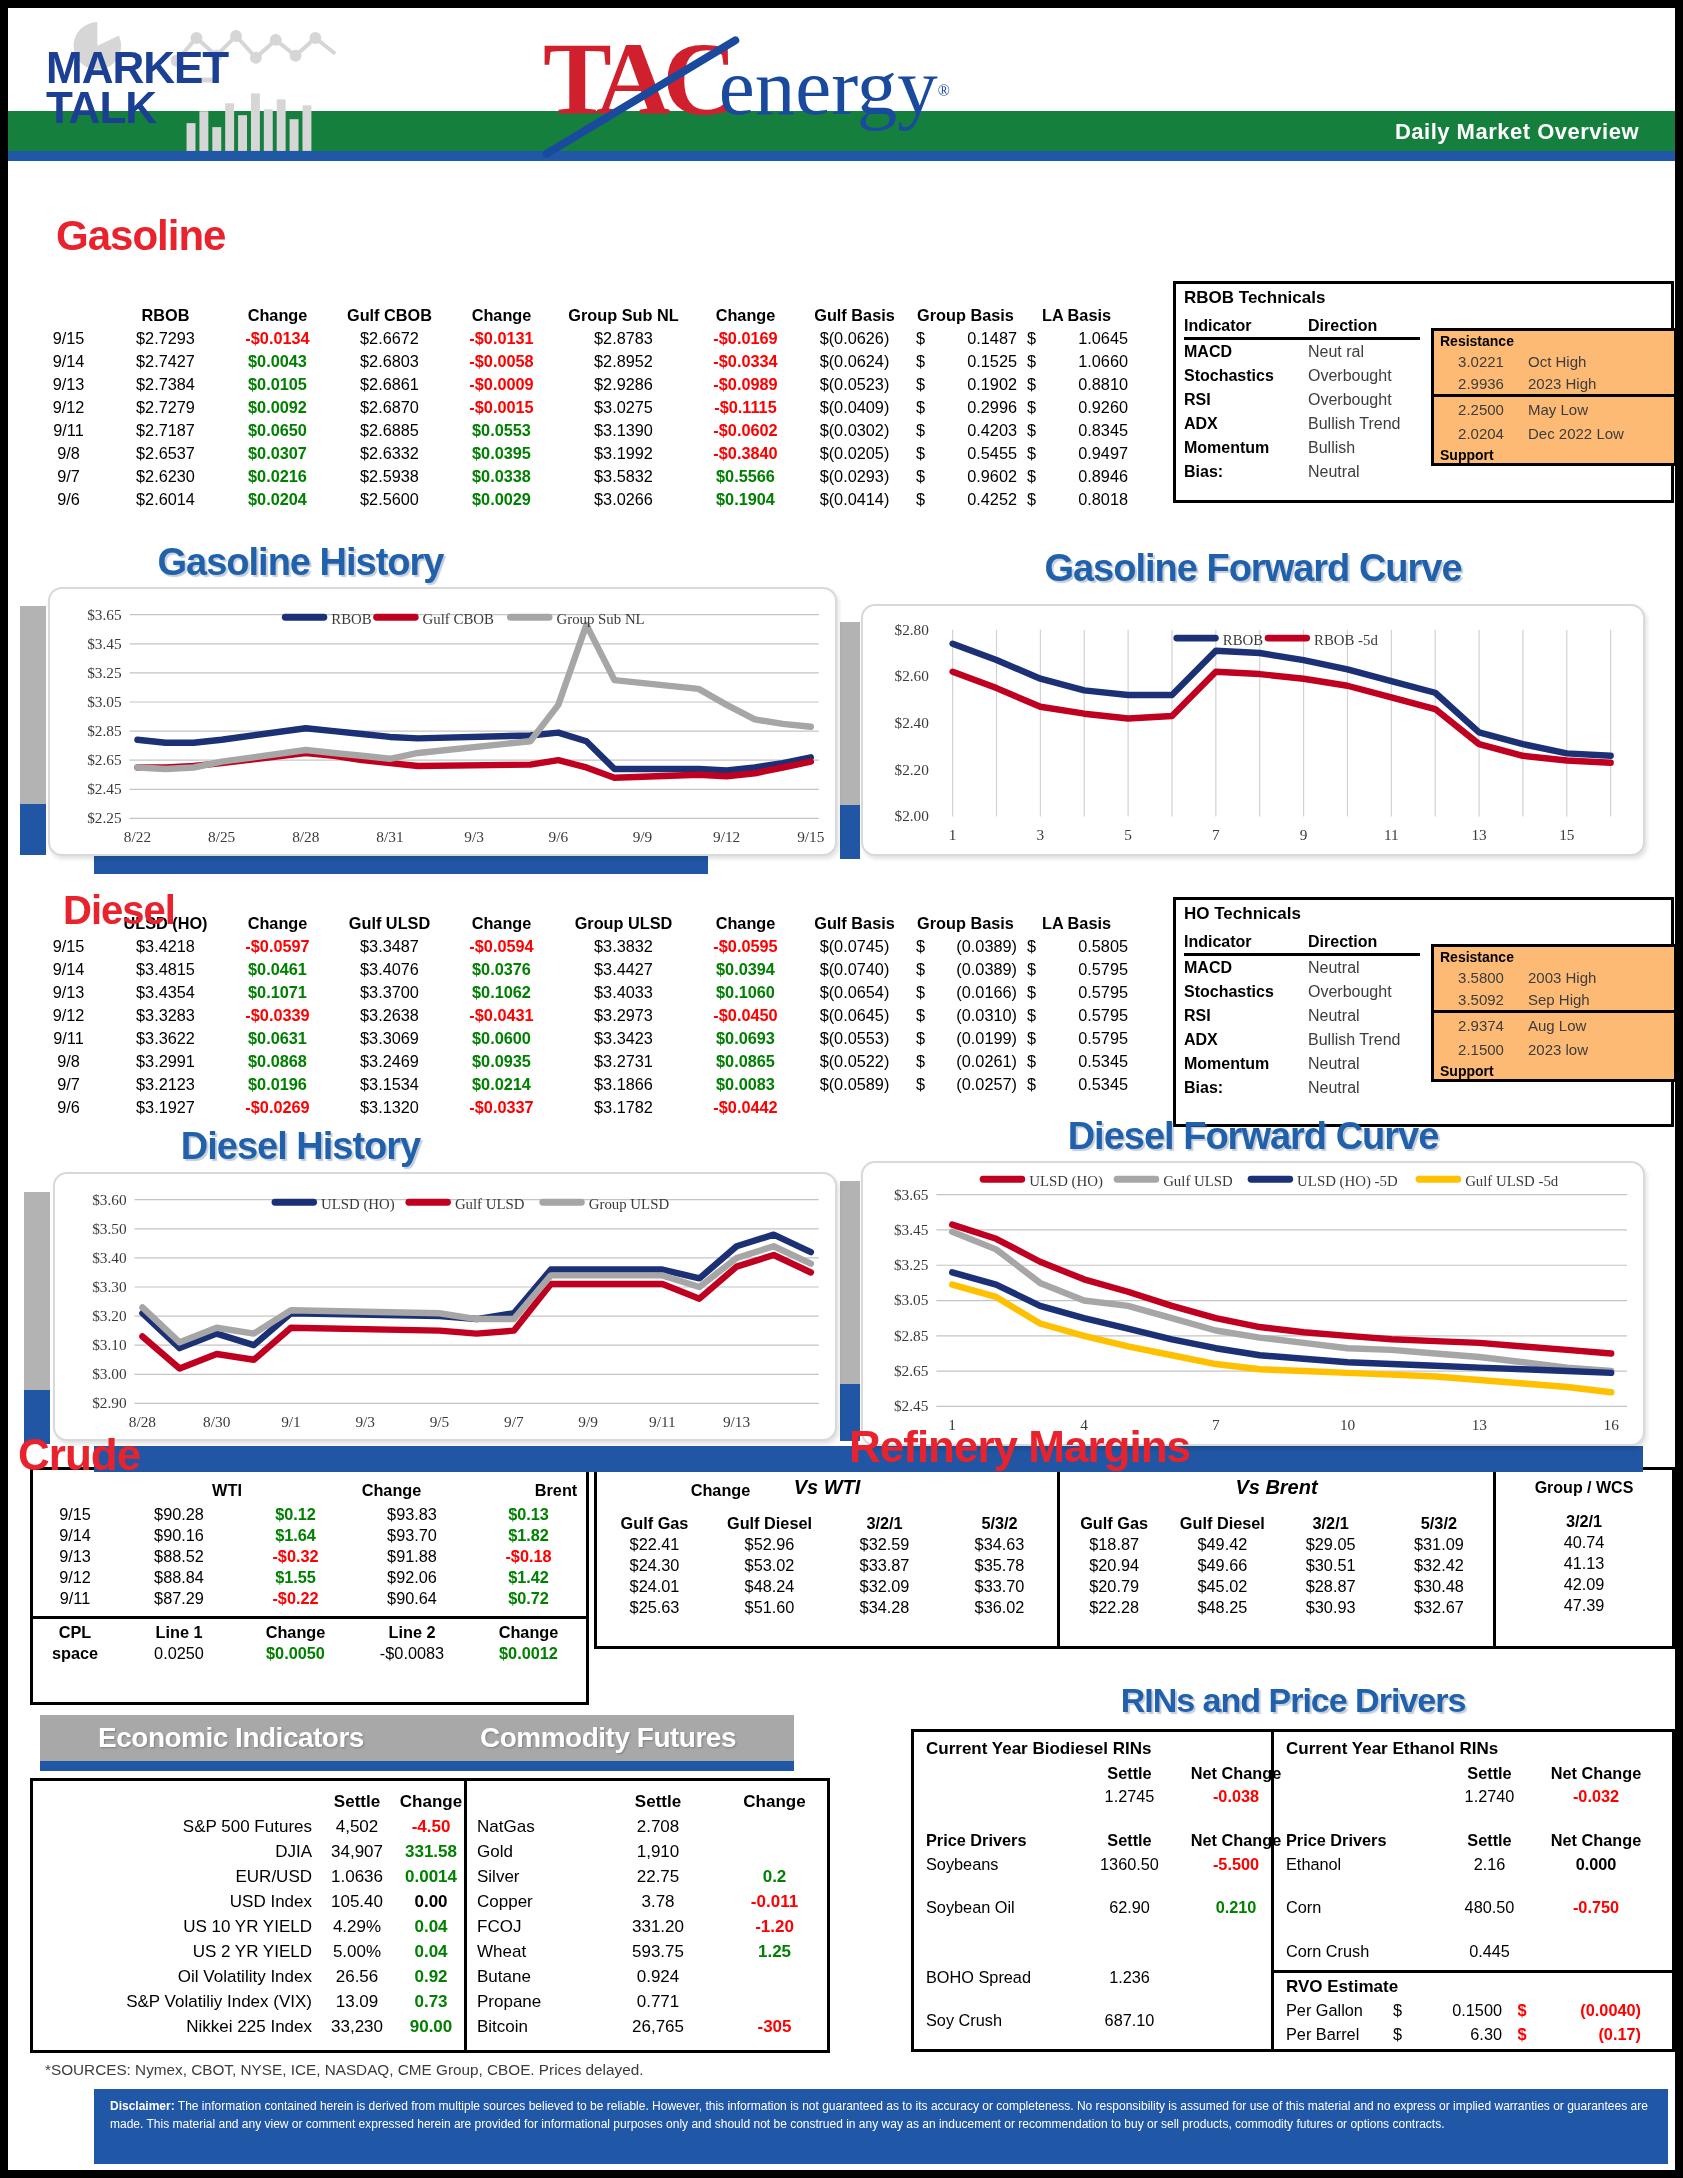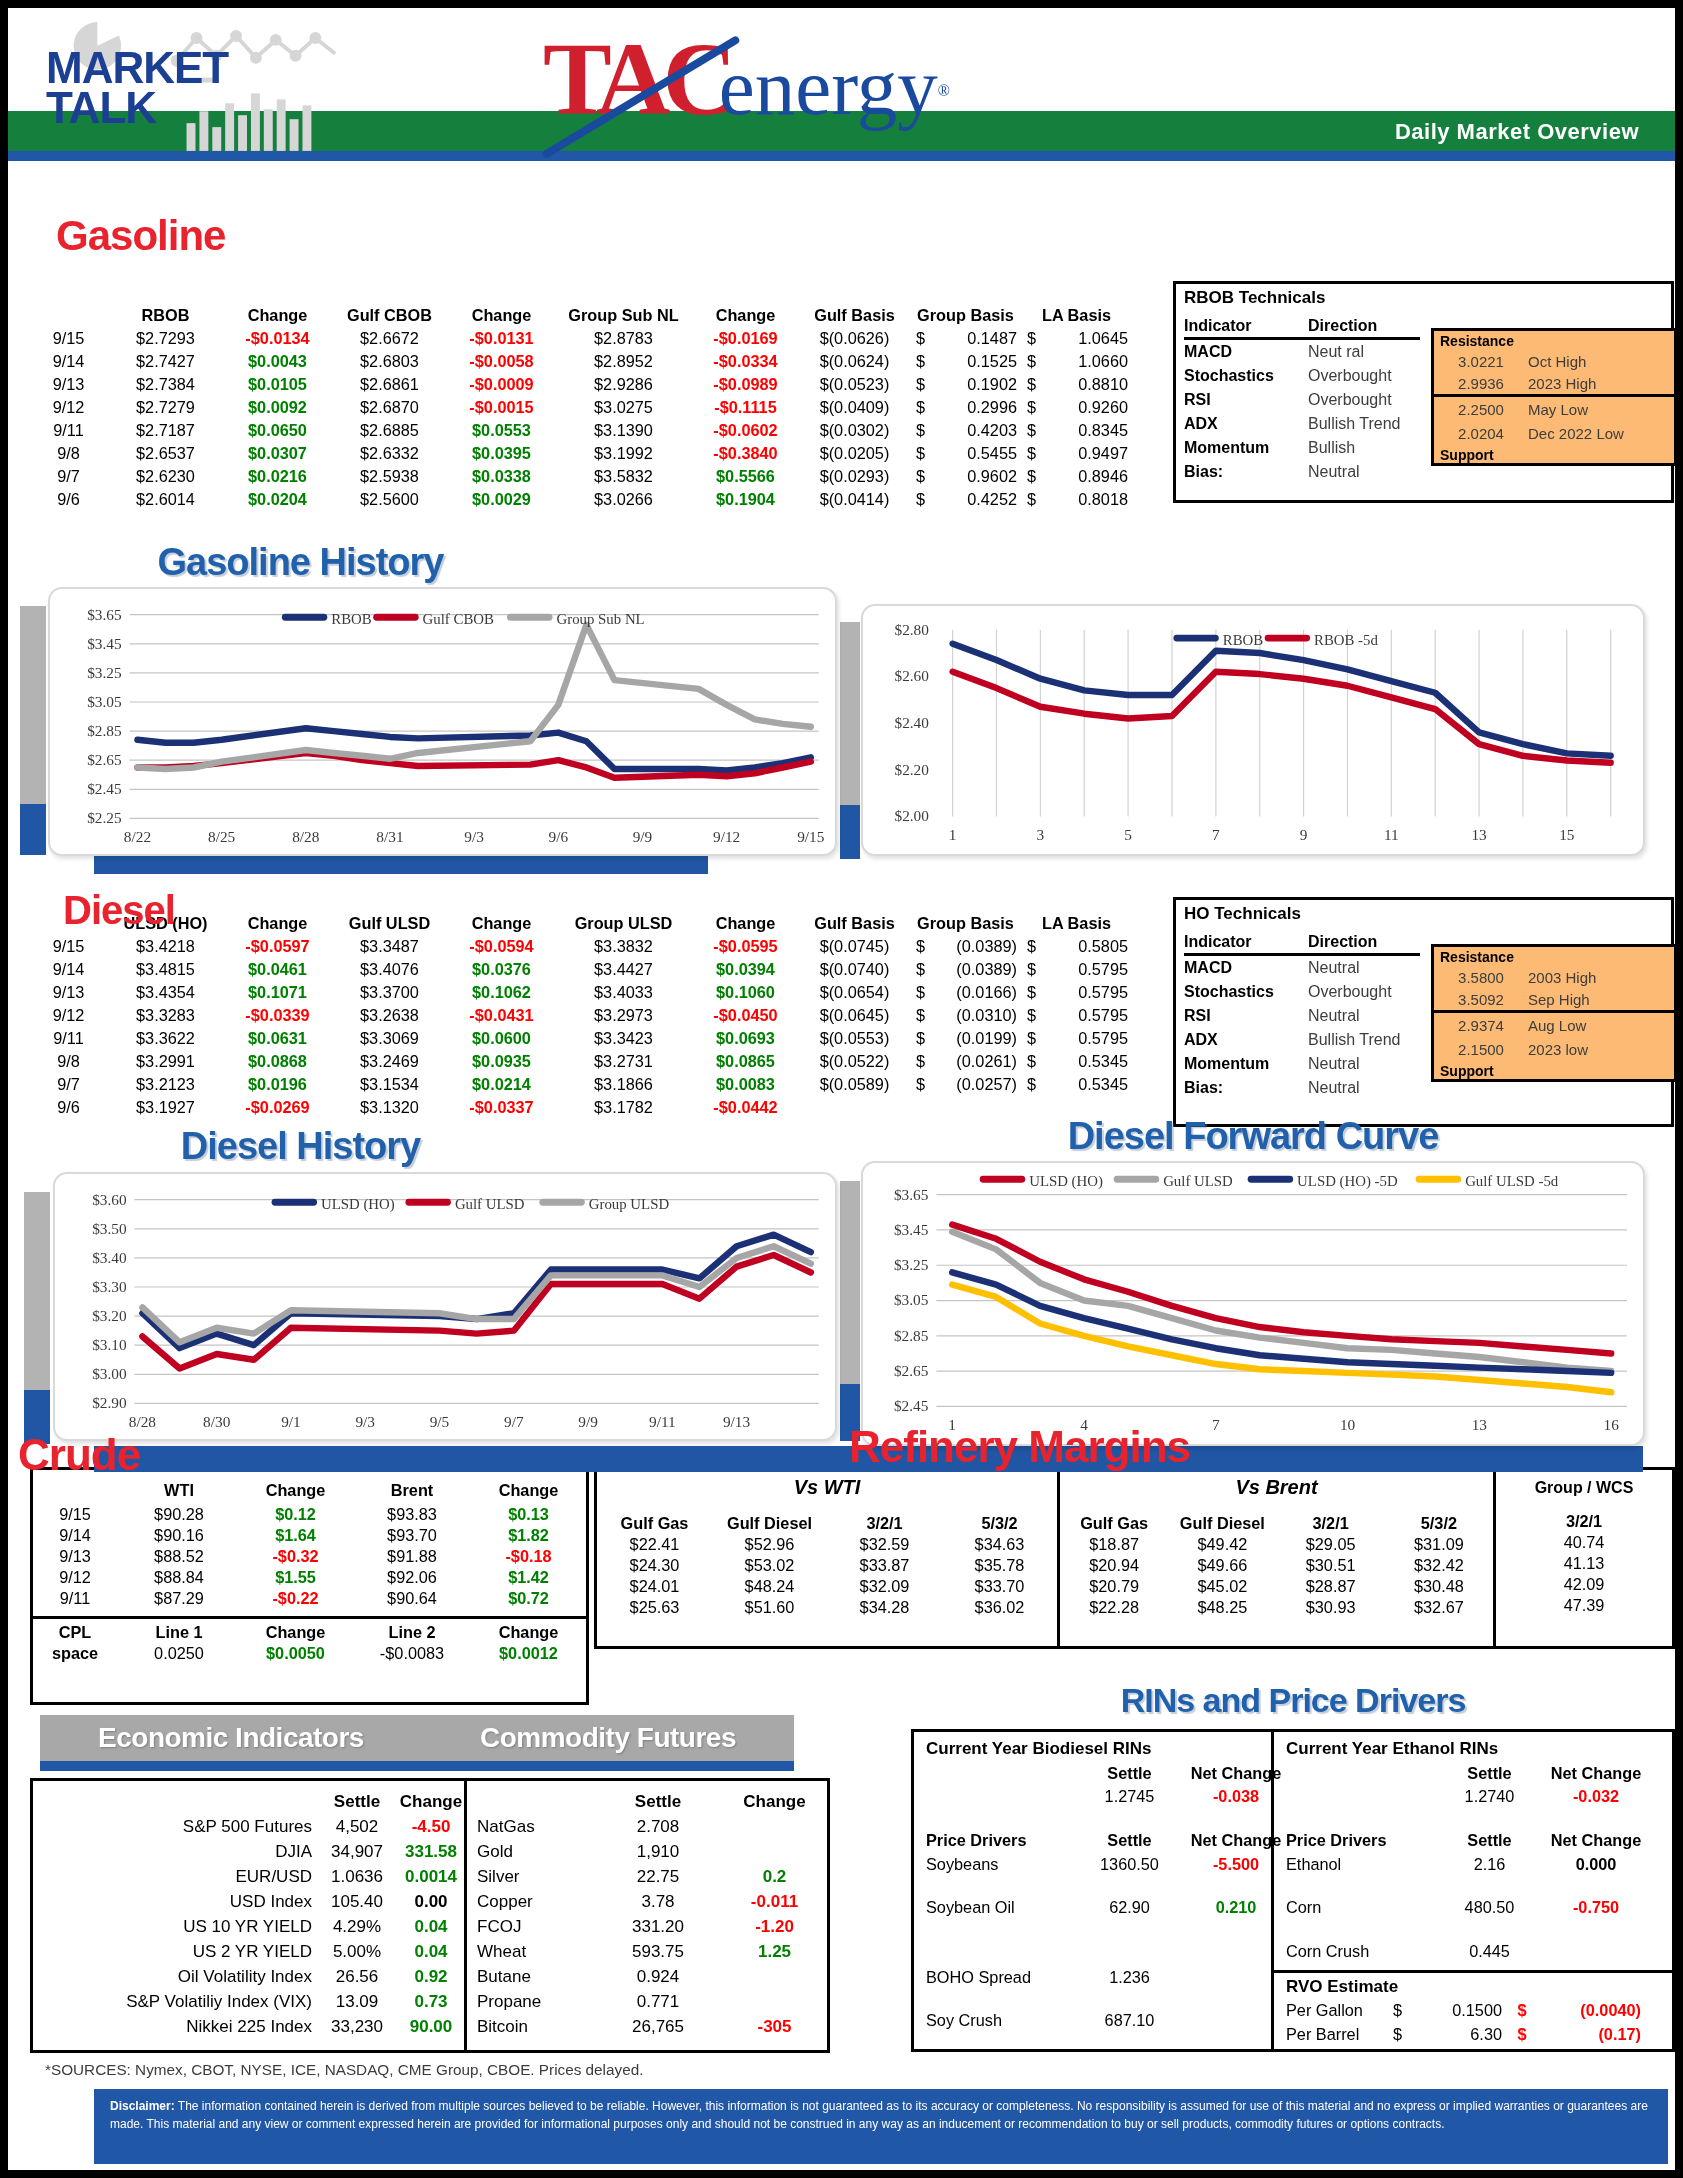--- a/index.html
+++ b/index.html
@@ -47,21 +47,21 @@
 .lvrow.lvdiv{border-bottom:3px solid #000;}
 
 .chart-box{position:absolute;background:#fff;border:2px solid #d9d9d9;border-radius:14px;box-shadow:2px 3px 4px rgba(0,0,0,.12);z-index:2;}
 .accent{position:absolute;z-index:1;}
 .accent.gray{background:#b3b3b3;}
 .accent.blue{background:#2056a3;}
 .bluebar{position:absolute;background:#2056a3;z-index:1;}
 
 .crude-box{position:absolute;left:22px;top:1459px;width:559px;height:238px;border:3px solid #000;font-size:16.3px;}
 .crow{display:grid;grid-template-columns:84px 124px 109px 124px 109px;height:21px;align-items:center;text-align:center;}
-.crow.chead{height:34px;font-weight:700;padding-top:6px;}
+.crow.chead{height:34px;font-weight:700;padding-top:6px;gap:48px;}
 .cpl-block{border-top:3px solid #000;margin-top:7px;padding-top:3px;}
 .margins-box{position:absolute;left:586px;top:1459px;width:1081px;height:182px;border:3px solid #000;font-size:16.3px;}
 .m-sec{position:absolute;top:0;height:100%;}
 .m-title{text-align:center;font-weight:700;font-style:italic;font-size:20px;padding-top:6px;}
 .m-title.small{font-style:normal;font-size:16px;padding-top:9px;}
 .mrow{display:grid;height:21px;align-items:center;text-align:center;}
 .mrow.m4{grid-template-columns:repeat(4,1fr);}
 .mrow.m1{grid-template-columns:1fr;}
 .mrow.mhead{font-weight:700;}
 
@@ -319,20 +319,21 @@
         </div>
         <div class="lvrow">
           <span class="lv-val">2.0204</span>
           <span class="lv-lab">Dec 2022 Low</span>
         </div>
         <div class="lv-title">Support</div>
       </div>
     </div>
 
   <div class="blue-title" style="left:40px;top:533px;width:505px;font-size:38px;">Gasoline History</div>
+  <div class="blue-title" style="left:853px;top:539px;width:784px;font-size:38px;">Gasoline Forward Curve</div>
 
   <div class="accent gray" style="left:12px;top:598px;width:26px;height:198px;"></div>
   <div class="accent blue" style="left:12px;top:796px;width:26px;height:51px;"></div>
   <div class="accent gray" style="left:832px;top:614px;width:20px;height:183px;"></div>
   <div class="accent blue" style="left:832px;top:797px;width:20px;height:54px;"></div>
   <div class="bluebar" style="left:86px;top:844px;width:614px;height:22px;"></div>
 
   <div class="chart-box" style="left:40px;top:579px;width:789px;height:269px;">
     <svg width="785" height="265" viewBox="0 0 793 268">
         <line x1="80" y1="26" x2="777" y2="26" stroke="#c4c4c4" stroke-width="1.2"></line>

